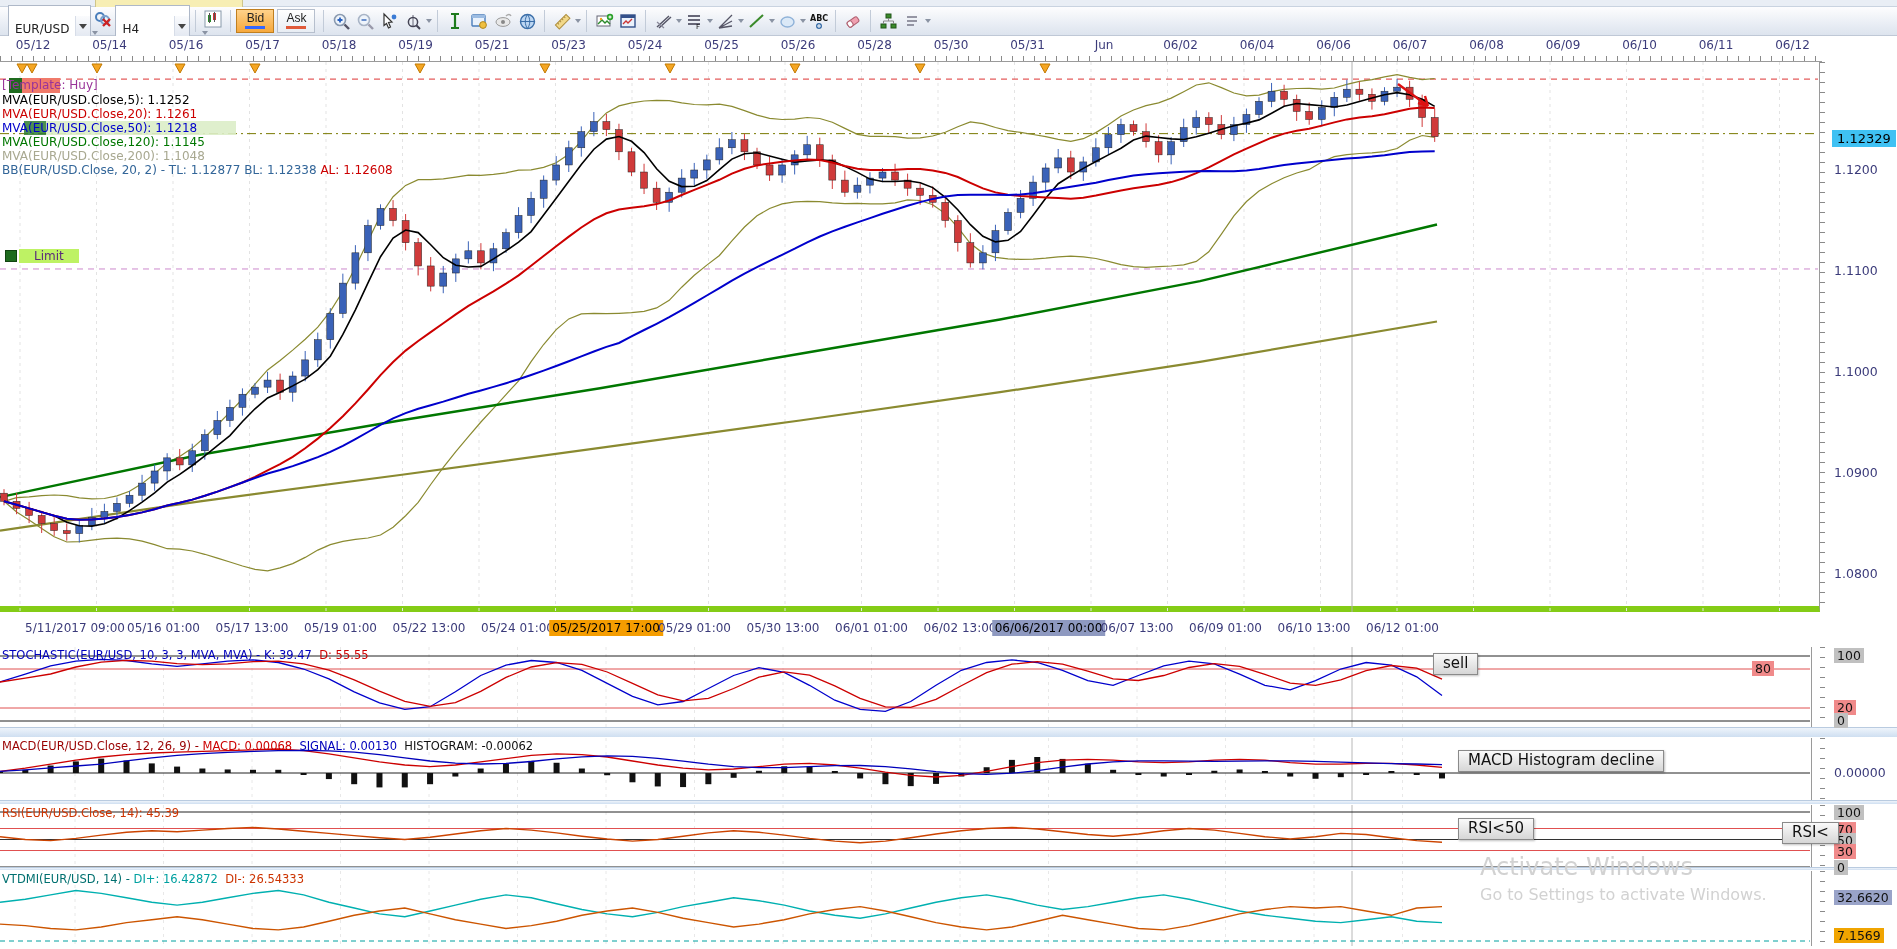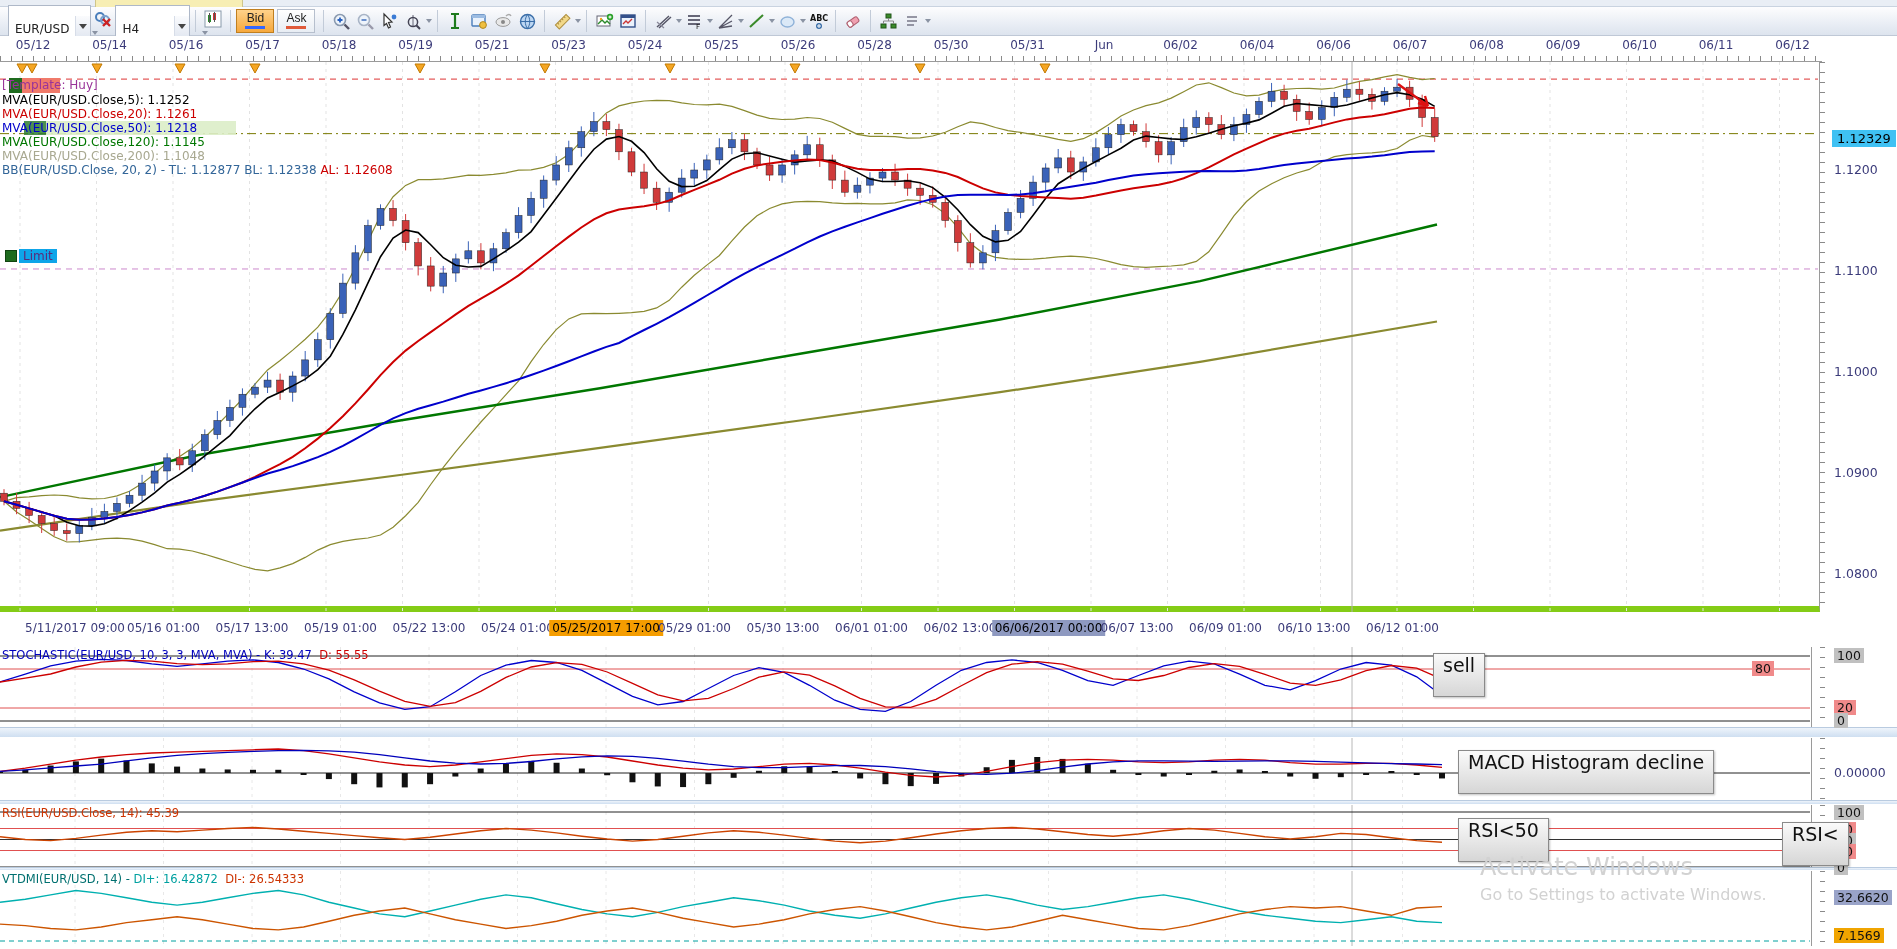--- a/index.html
+++ b/index.html
@@ -51,40 +51,40 @@
   #legend { position:absolute; left:2px; top:16px; font-size:12px; line-height:14px; white-space:nowrap; }
   #legend .lrow { position:relative; height:14px; }
   #tpl-row { position:relative; height:15px; }
   #tpl-green { position:absolute; left:7px; top:0; width:13px; height:15px; background:#1e6b1e; }
   #tpl-red { position:absolute; left:20px; top:0; width:38px; height:15px; background:#f07a6a; }
   #tpl-text { position:relative; color:#993399; }
   #mva50-hl1 { position:absolute; left:22px; top:0; width:22px; height:14px; background:#2e7d32; opacity:.85; }
   #mva50-hl2 { position:absolute; left:44px; top:0; width:190px; height:14px; background:#dcedc8; opacity:.9; }
   #limit-marker { position:absolute; left:5px; top:186px; display:flex; align-items:center; height:15px; }
   #limit-sq { width:12px; height:12px; background:#1e6b1e; border:1px solid #114411; margin-right:2px; }
-  #limit-text { font-size:12px; color:#5a2a7a; background:#0ea5e9; padding:0 4px; }
+  #limit-text { font-size:12px; color:#5a2a7a; background:#bef264; padding:0 15px; }
 
   
   .pane { position:absolute; left:0; background:#fff; border-right:1px solid #9a9a9a; width:1812px; }
   .pane-hdr { position:absolute; left:2px; top:1px; font-size:11.5px; white-space:nowrap; z-index:3; }
   .pane-sep { position:absolute; left:0; width:1897px; background:linear-gradient(#eef4fb,#cfdff1);
     border-top:1px solid #b9cbe0; border-bottom:1px solid #ffffff; }
 
   
   .tickstrip { position:absolute; left:1820px; width:9px;
     background-image:repeating-linear-gradient(#8a8a8a 0 1px,transparent 1px 10px);
     background-size:5px 100%; background-repeat:no-repeat; background-position:left top; }
   .axlab { position:absolute; font-size:12.5px; color:#3b3b7a; white-space:nowrap; }
   .axlab.boxed { color:#111; padding:0 3px; }
   #cur-price { position:absolute; left:1832px; top:130px; background:#3fc1f3; color:#000;
     font-size:13px; padding:1px 5px; }
 
   
   .callout { position:absolute; background:linear-gradient(#fafafa,#d6d6d6); border:1px solid #8a8a8a;
-    color:#111; font-size:19px; padding:0 9px 20px 9px; box-shadow:1px 1px 2px rgba(0,0,0,.25); z-index:5; white-space:nowrap; }
+    color:#111; font-size:15px; padding:0 9px 2px 9px; box-shadow:1px 1px 2px rgba(0,0,0,.25); z-index:5; white-space:nowrap; }
 
   
   #watermark { position:absolute; left:1480px; top:853px; width:330px; text-align:left; color:#d2d2d2; z-index:6; pointer-events:none; }
   #watermark .w1 { font-size:24px; }
   #watermark .w2 { font-size:16px; margin-top:4px; white-space:nowrap; }
 
   .c-blue { color:#0000bb; } .c-red { color:#cc0000; } .c-black { color:#111; }
   .c-dred { color:#990000; } .c-orange { color:#cc3300; } .c-teal { color:#007070; } .c-cyan { color:#00a0a0; }
   svg { display:block; }
 </style>
@@ -668,20 +668,23 @@
         <line x1="0" y1="22" x2="1810" y2="22" stroke="#e05050"></line>
         <line x1="0" y1="61" x2="1810" y2="61" stroke="#e05050"></line>
         <polyline points="0.0,35.0 25.3,27.2 50.6,18.8 75.9,14.2 101.2,12.3 126.5,13.5 151.8,16.8 177.1,19.4 202.4,16.8 227.7,14.2 253.0,12.9 278.3,15.5 303.6,22.0 328.9,31.8 354.2,44.8 379.5,55.8 404.8,62.3 430.1,59.7 455.4,44.8 480.7,28.5 506.0,18.1 531.3,13.5 556.6,15.5 581.9,23.3 607.2,36.3 632.5,49.3 657.8,57.8 683.1,54.5 708.4,41.5 733.6,28.5 758.9,20.7 784.2,25.3 809.5,38.3 834.8,53.2 860.1,62.3 885.4,64.3 910.7,54.5 936.0,38.3 961.3,23.3 986.6,15.5 1011.9,12.9 1037.2,15.5 1062.5,23.3 1087.8,33.7 1113.1,38.3 1138.4,28.5 1163.7,18.8 1189.0,14.2 1214.3,16.8 1239.6,27.2 1264.9,38.3 1290.2,42.8 1315.5,33.7 1340.8,22.0 1366.1,15.5 1391.4,18.1 1416.7,29.8 1442.0,48.6" fill="none" stroke="#0000cc" stroke-width="1.3"></polyline>
         <polyline points="0.0,35.0 25.3,31.1 50.6,27.0 75.9,20.0 101.2,15.1 126.5,13.3 151.8,14.2 177.1,16.6 202.4,17.7 227.7,16.8 253.0,14.6 278.3,14.2 303.6,16.8 328.9,23.1 354.2,32.8 379.5,44.1 404.8,54.3 430.1,59.3 455.4,55.6 480.7,44.3 506.0,30.4 531.3,20.0 556.6,15.7 581.9,17.4 607.2,25.0 632.5,36.3 657.8,47.8 683.1,53.8 708.4,51.3 733.6,41.5 758.9,30.2 784.2,24.8 809.5,28.1 834.8,38.9 860.1,51.3 885.4,59.9 910.7,60.4 936.0,52.3 961.3,38.7 986.6,25.7 1011.9,17.2 1037.2,14.6 1062.5,17.2 1087.8,24.2 1113.1,31.8 1138.4,33.5 1163.7,28.5 1189.0,20.5 1214.3,16.6 1239.6,19.4 1264.9,27.4 1290.2,36.1 1315.5,38.3 1340.8,32.8 1366.1,23.7 1391.4,18.5 1416.7,21.1 1442.0,32.2" fill="none" stroke="#cc0000" stroke-width="1.3"></polyline>
       </svg>
     <div class="callout" style="left:1433px;top:6px;">sell</div>
   </div>
   <div class="pane-sep" style="top:727px;height:11px;"></div>
 
   <div class="pane" id="pane-macd" style="top:738px;height:62px;">
+    <div class="pane-hdr">
+      <span class="c-dred">MACD(EUR/USD.Close, 12, 26, 9) - </span><span class="c-red">MACD: 0.00068</span><span>&nbsp;&nbsp;</span><span class="c-blue">SIGNAL: 0.00130</span><span>&nbsp;&nbsp;</span><span class="c-black">HISTOGRAM: -0.00062</span>
+    </div>
     <svg id="svg-macd" width="1812" height="62">
         <line x1="75" y1="0" x2="75" y2="62" stroke="#e8e8e8" stroke-dasharray="3 4"></line>
         <line x1="163.5" y1="0" x2="163.5" y2="62" stroke="#e8e8e8" stroke-dasharray="3 4"></line>
         <line x1="252" y1="0" x2="252" y2="62" stroke="#e8e8e8" stroke-dasharray="3 4"></line>
         <line x1="340.5" y1="0" x2="340.5" y2="62" stroke="#e8e8e8" stroke-dasharray="3 4"></line>
         <line x1="429" y1="0" x2="429" y2="62" stroke="#e8e8e8" stroke-dasharray="3 4"></line>
         <line x1="517.5" y1="0" x2="517.5" y2="62" stroke="#e8e8e8" stroke-dasharray="3 4"></line>
         <line x1="606" y1="0" x2="606" y2="62" stroke="#e8e8e8" stroke-dasharray="3 4"></line>
         <line x1="694.5" y1="0" x2="694.5" y2="62" stroke="#e8e8e8" stroke-dasharray="3 4"></line>
         <line x1="783" y1="0" x2="783" y2="62" stroke="#e8e8e8" stroke-dasharray="3 4"></line>

